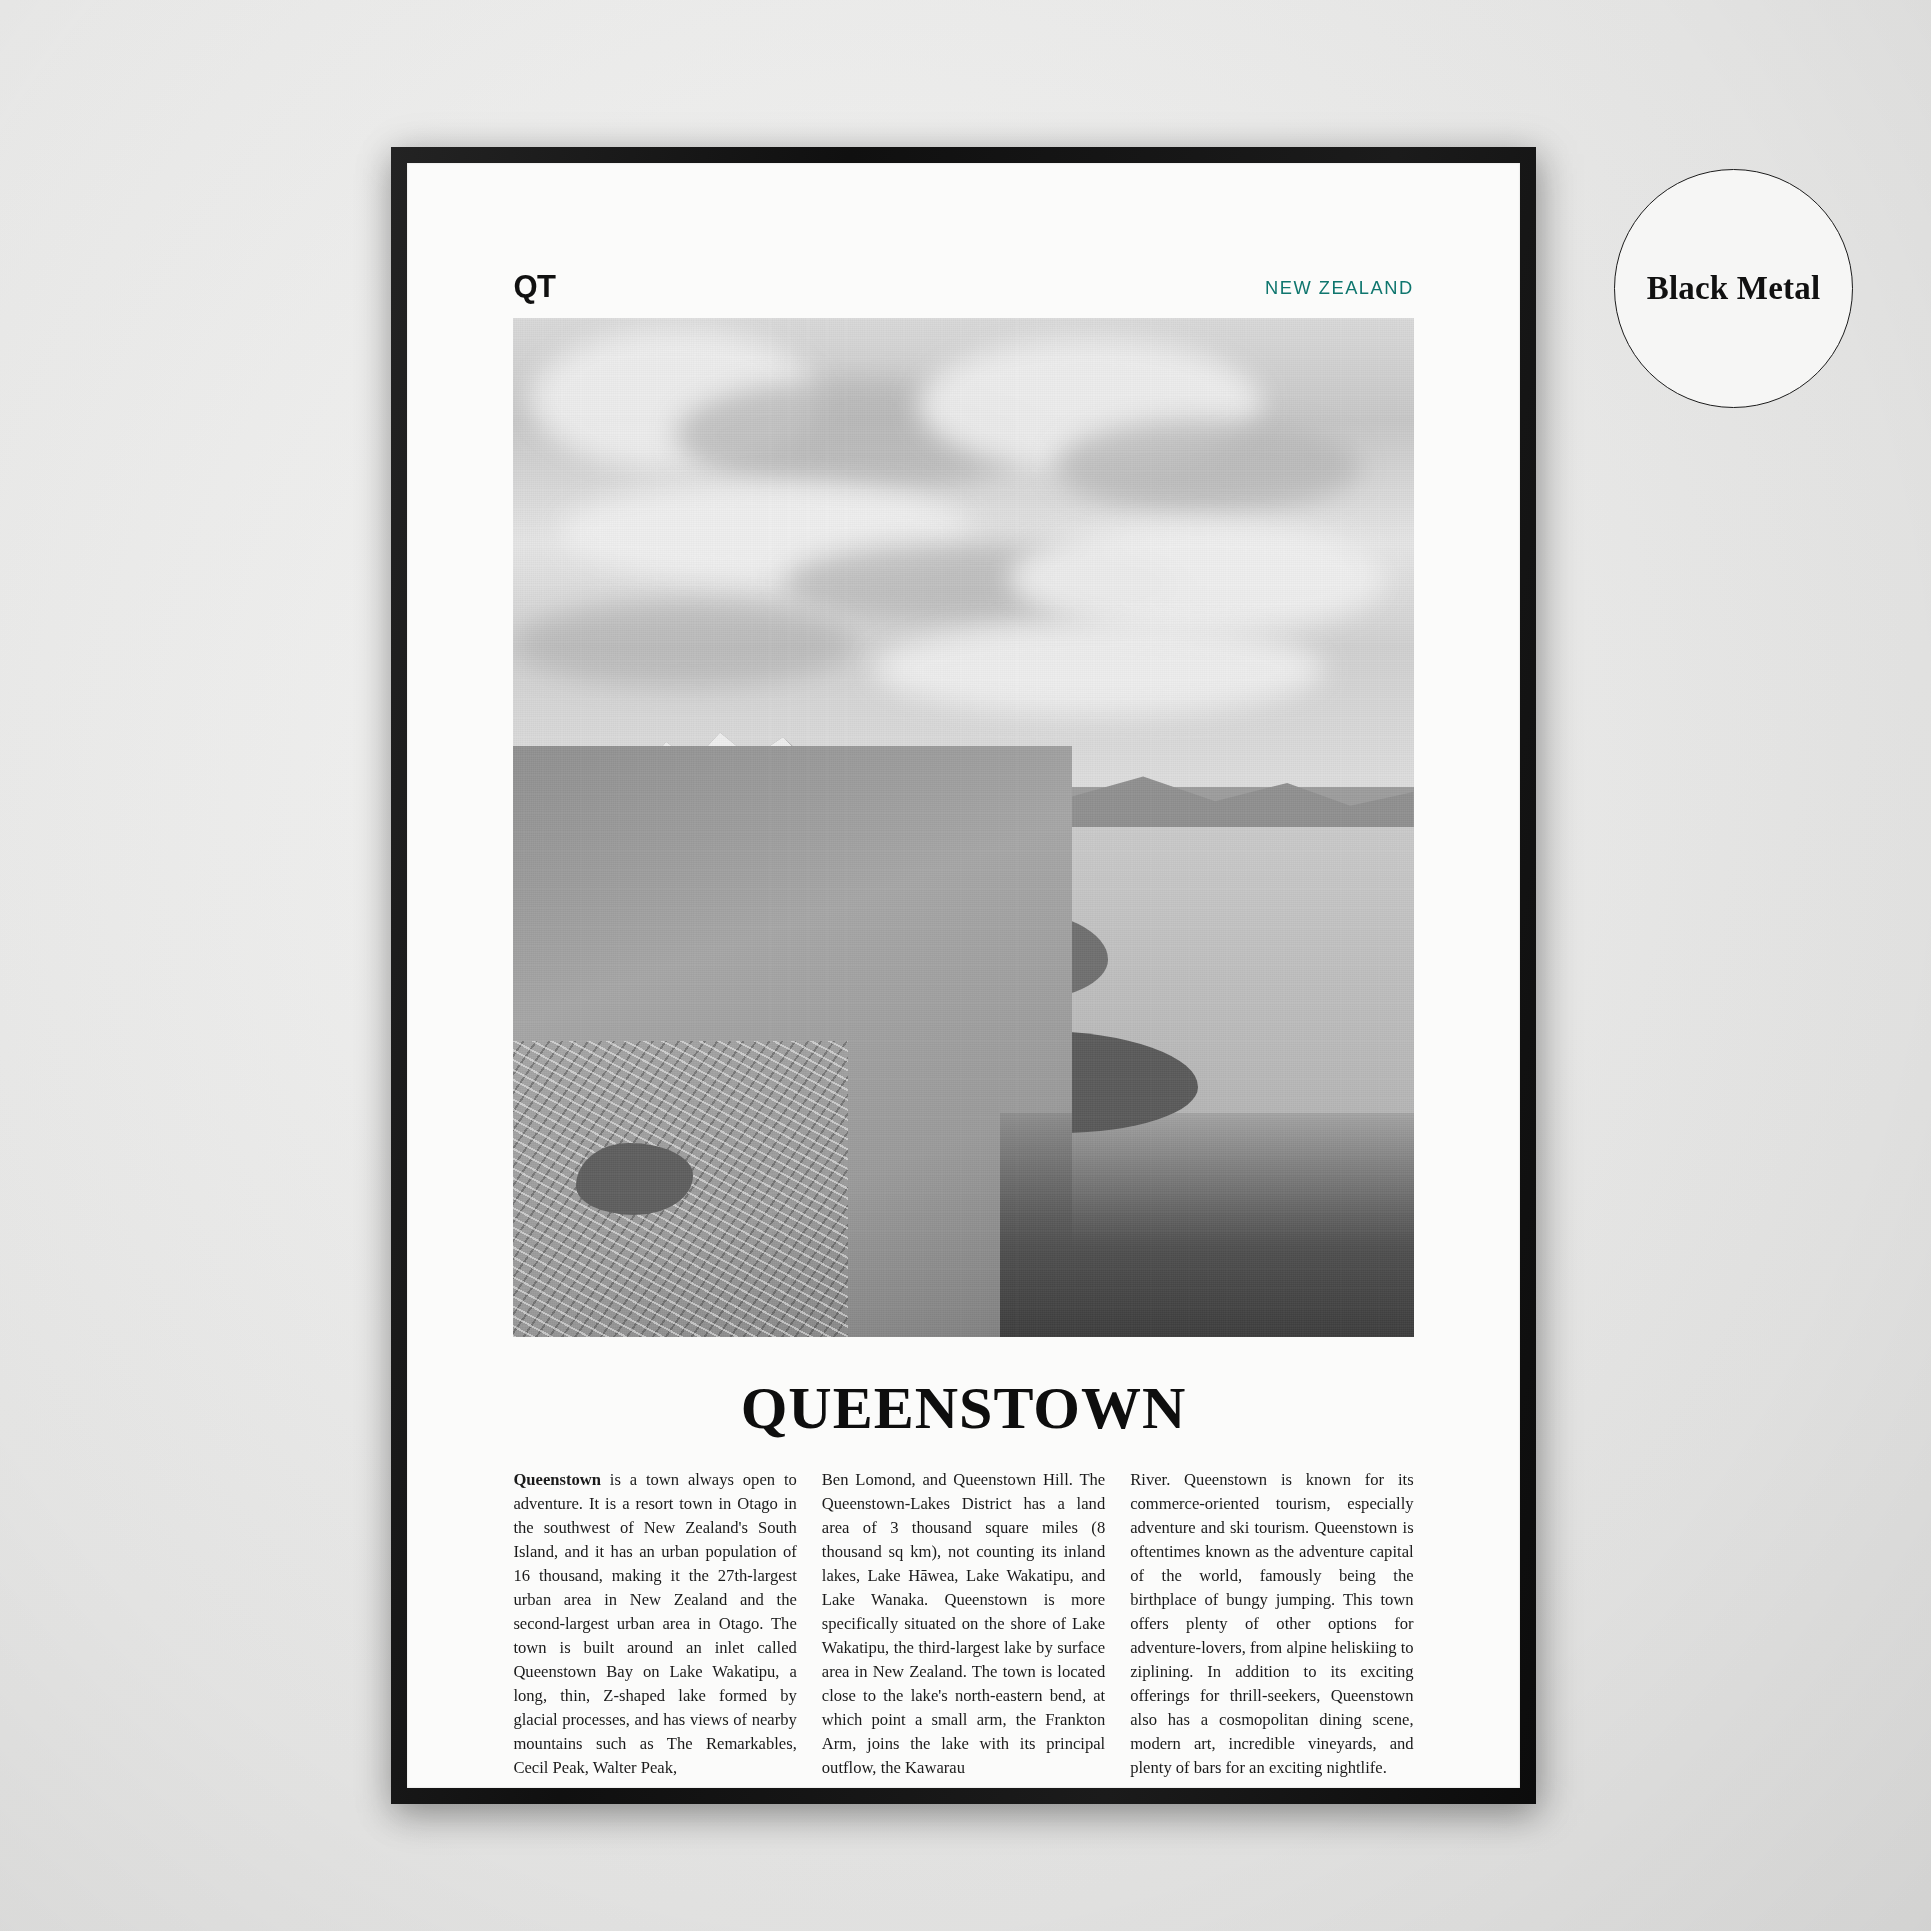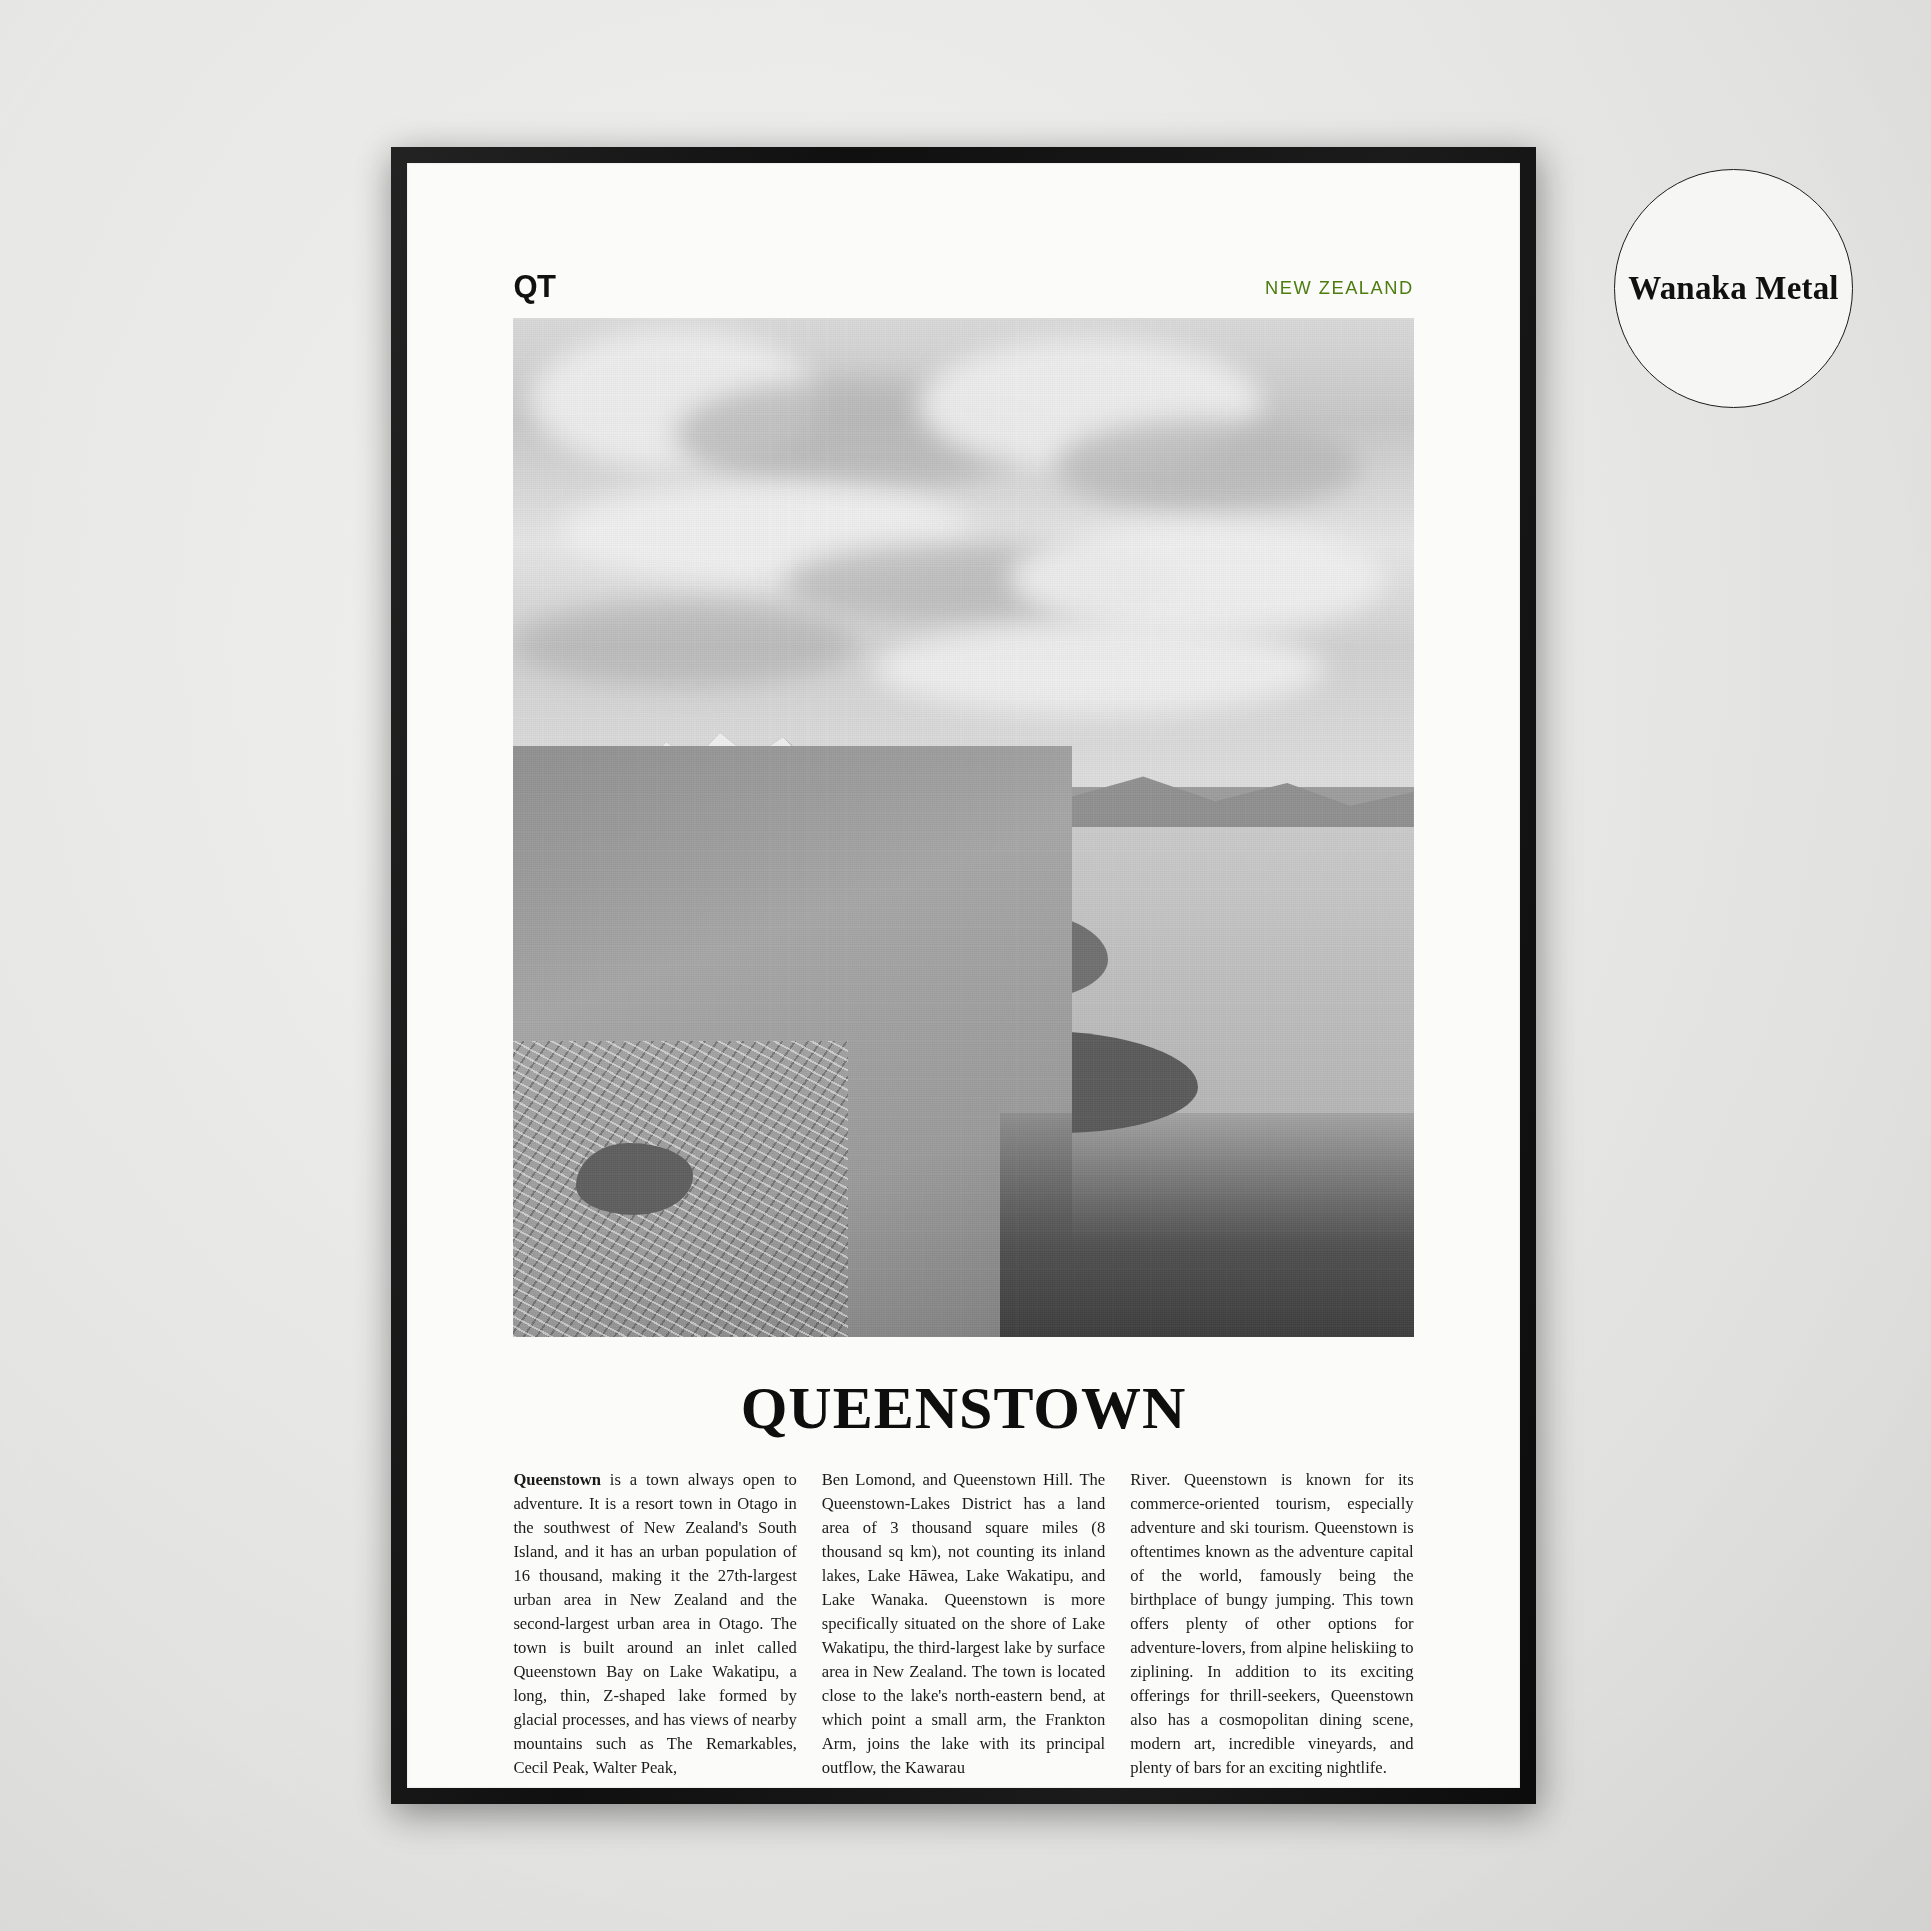--- a/index.html
+++ b/index.html
@@ -94,21 +94,21 @@
     font-weight: bold;
     font-size: 31px;
     letter-spacing: -0.5px;
     color: #111;
     line-height: 1;
   }
   .poster-country {
     font-family: "Liberation Sans", sans-serif;
     font-size: 18.3px;
     letter-spacing: 1.5px;
-    color: #4d7c0f;
+    color: #0f766e;
     line-height: 1;
     padding-bottom: 4.8px;
   }
 
   
   .photo {
     position: relative;
     width: 100%;
     height: 1019px;
     overflow: hidden;
@@ -217,21 +217,21 @@
   }
 </style>
 </head>
 <body>
 
 <div id="scene">
 
   <div class="vignette"></div>
 
   <div class="badge">
-    <span class="badge-label">Wanaka Metal</span>
+    <span class="badge-label">Black Metal</span>
   </div>
 
   <div class="frame-shadow"></div>
 
   <div class="frame">
     <div class="mat">
 
       <div class="poster">
 
         <div class="poster-header">

